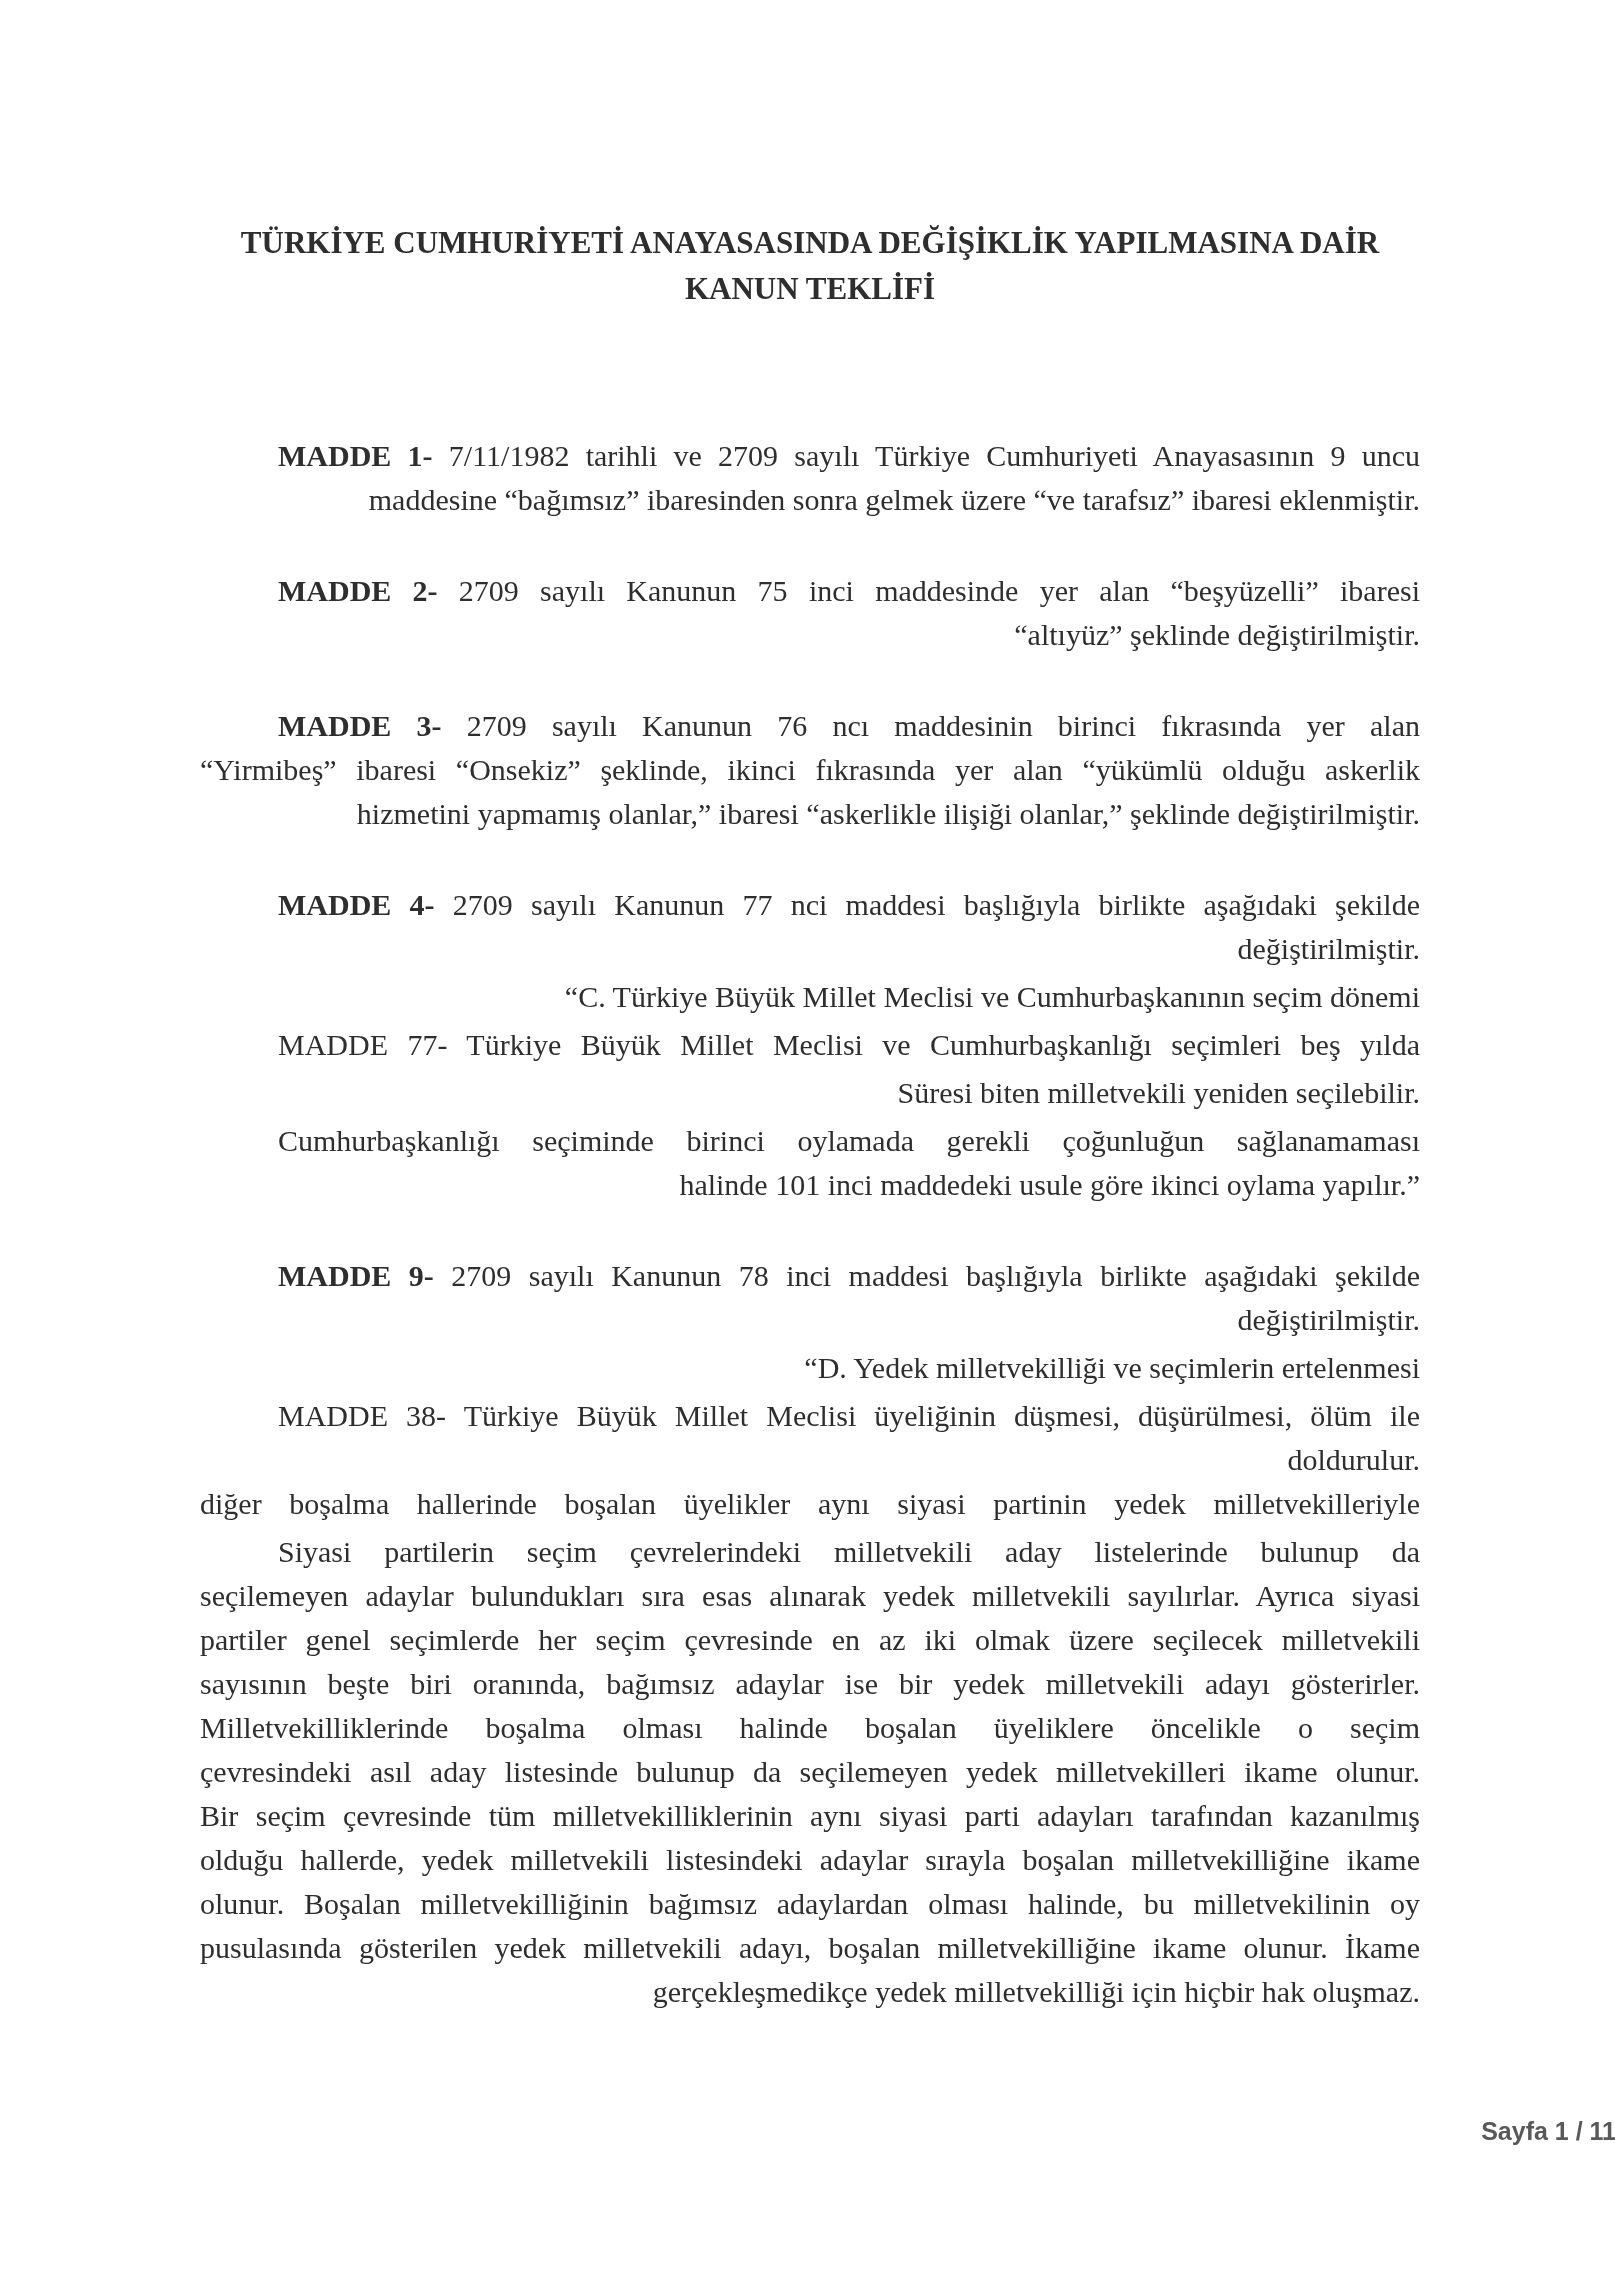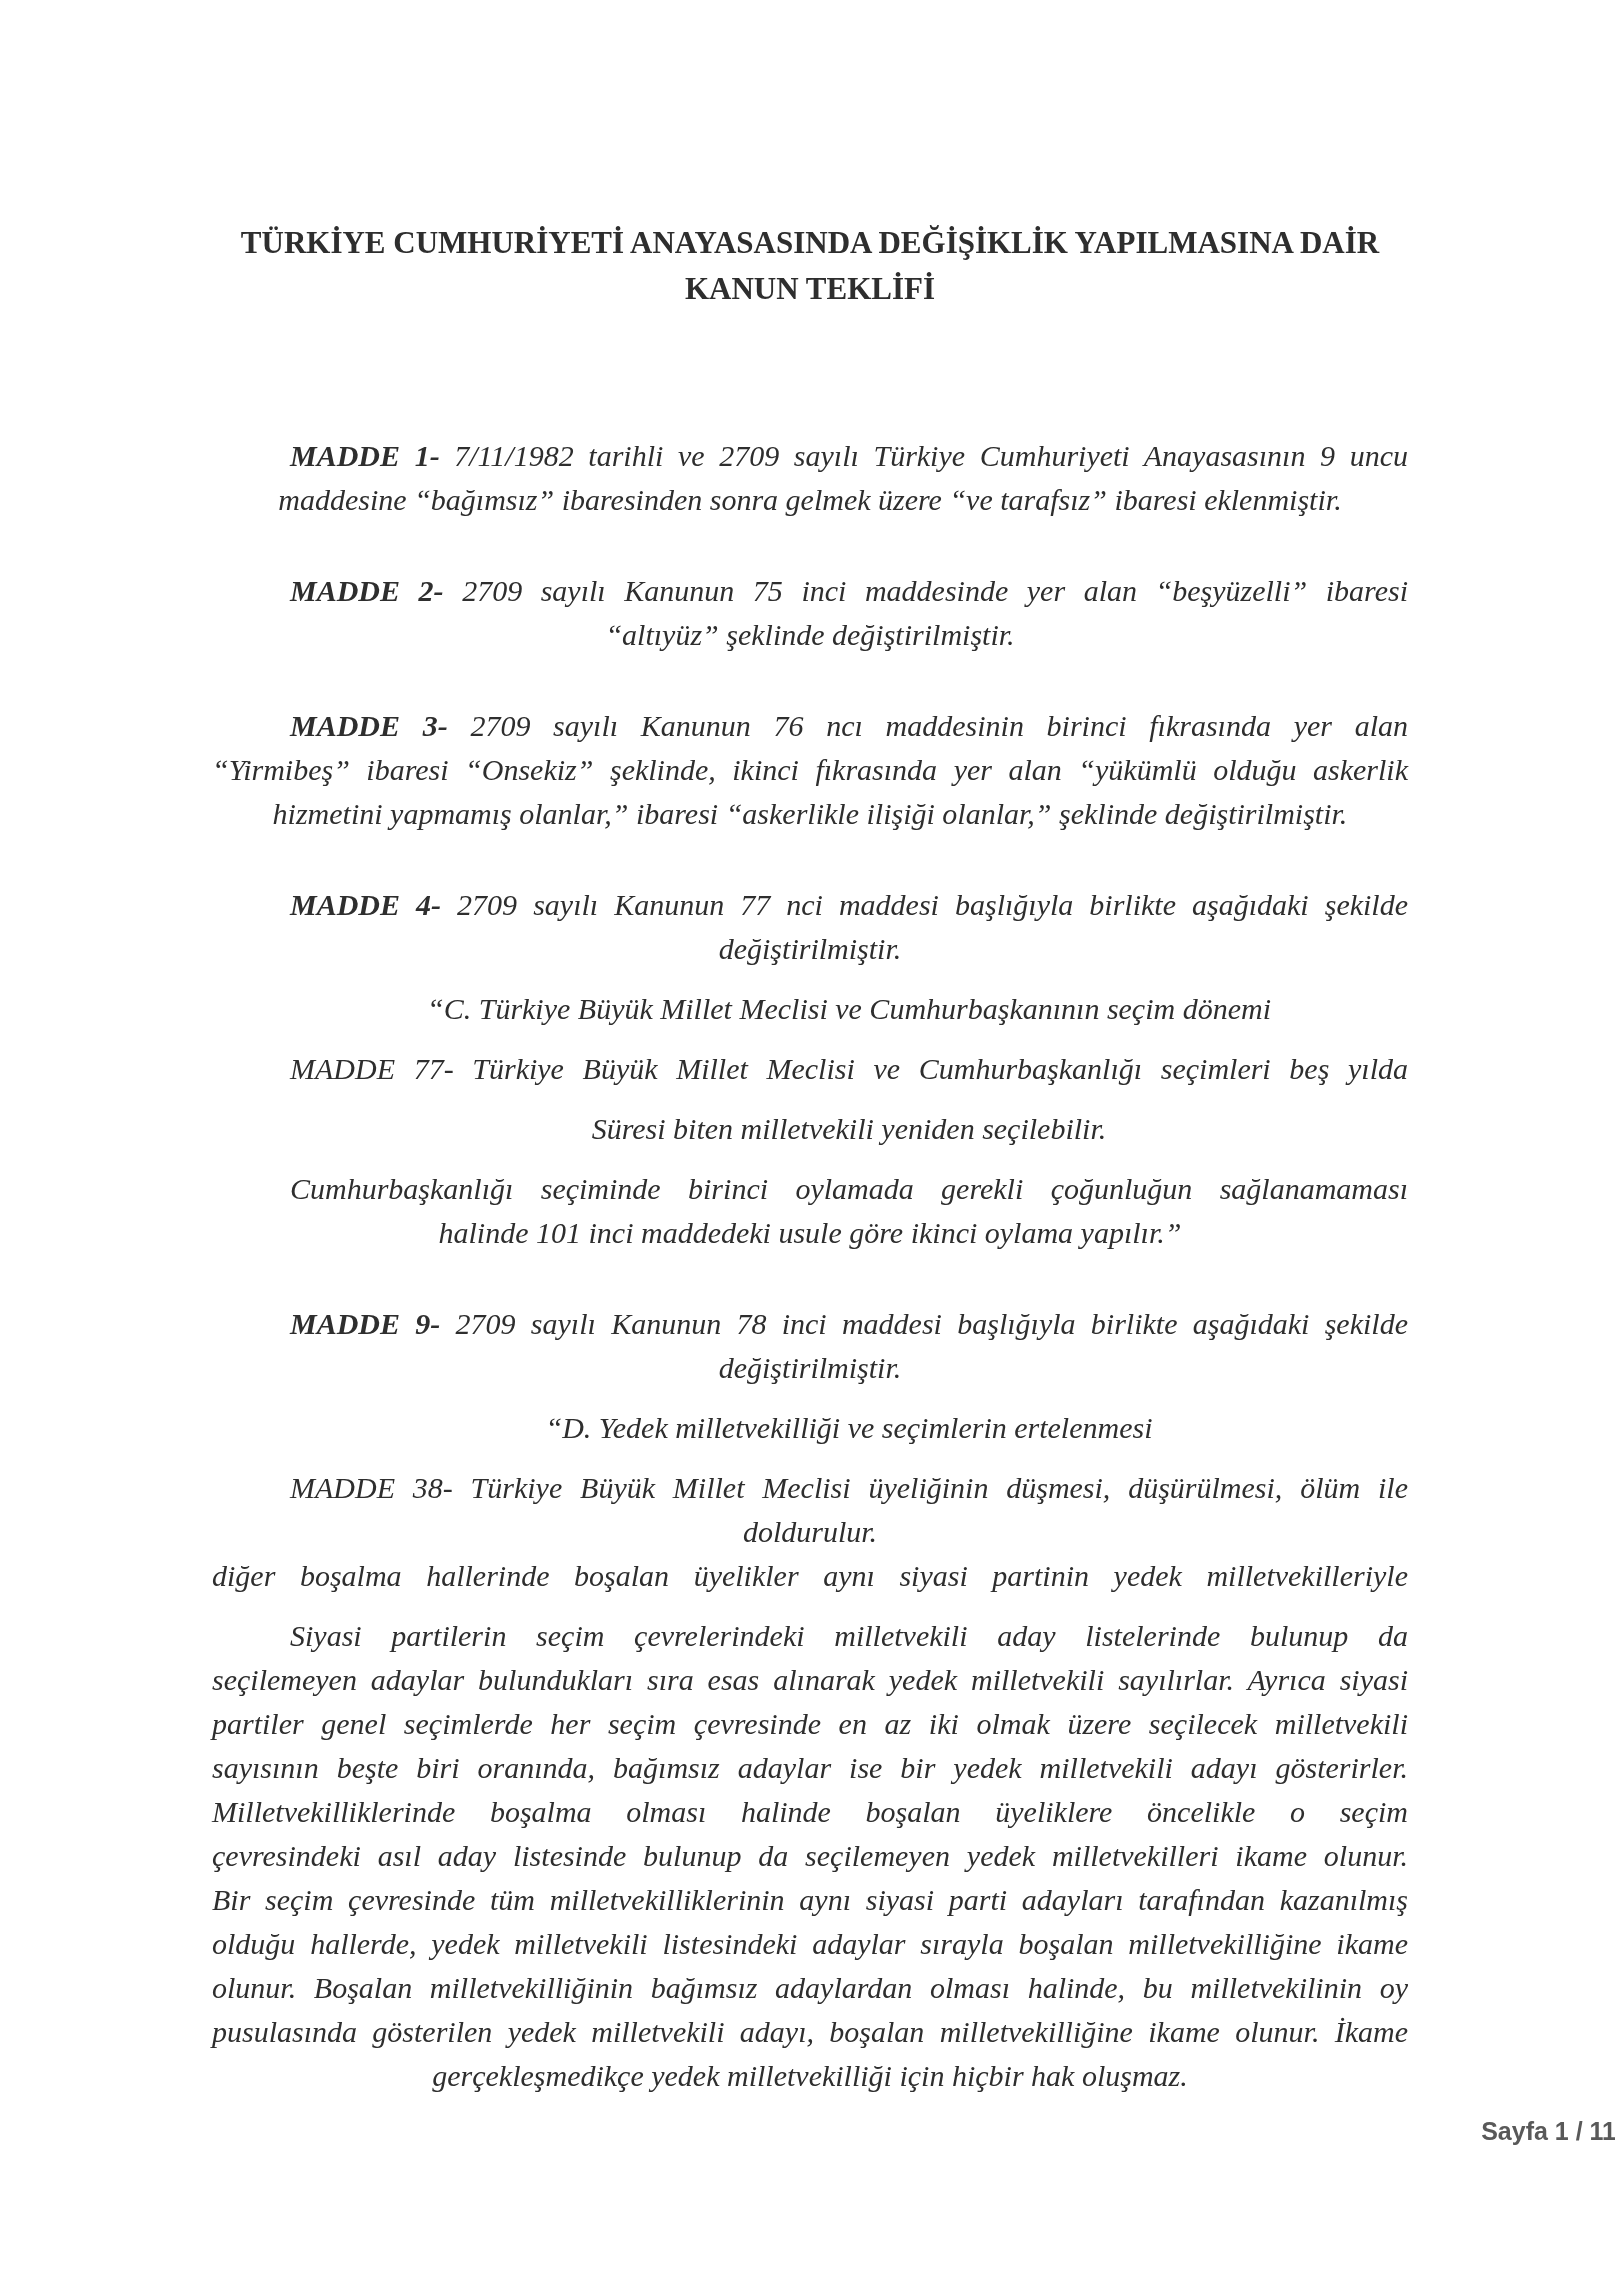--- a/index.html
+++ b/index.html
@@ -23,30 +23,29 @@
     top: 220px;
   }
   .title {
     text-align: center;
     font-weight: bold;
     font-size: 31px;
     line-height: 46px;
     margin-bottom: 122px;
   }
   .body-text .para {
-    margin: 16px;
-    font-style: italic;
+    margin: 4px;
   }
   .body-text .para.gap {
     margin-top: 47px;
   }
   .line {
     font-size: 30px;
     line-height: 44px;
-    text-align: center;
+    text-align: right;
   }
   .line.just {
     text-align: justify;
     text-align-last: justify;
   }
   .line.first {
     padding-left: 78px;
   }
   .b {
     font-weight: bold;

